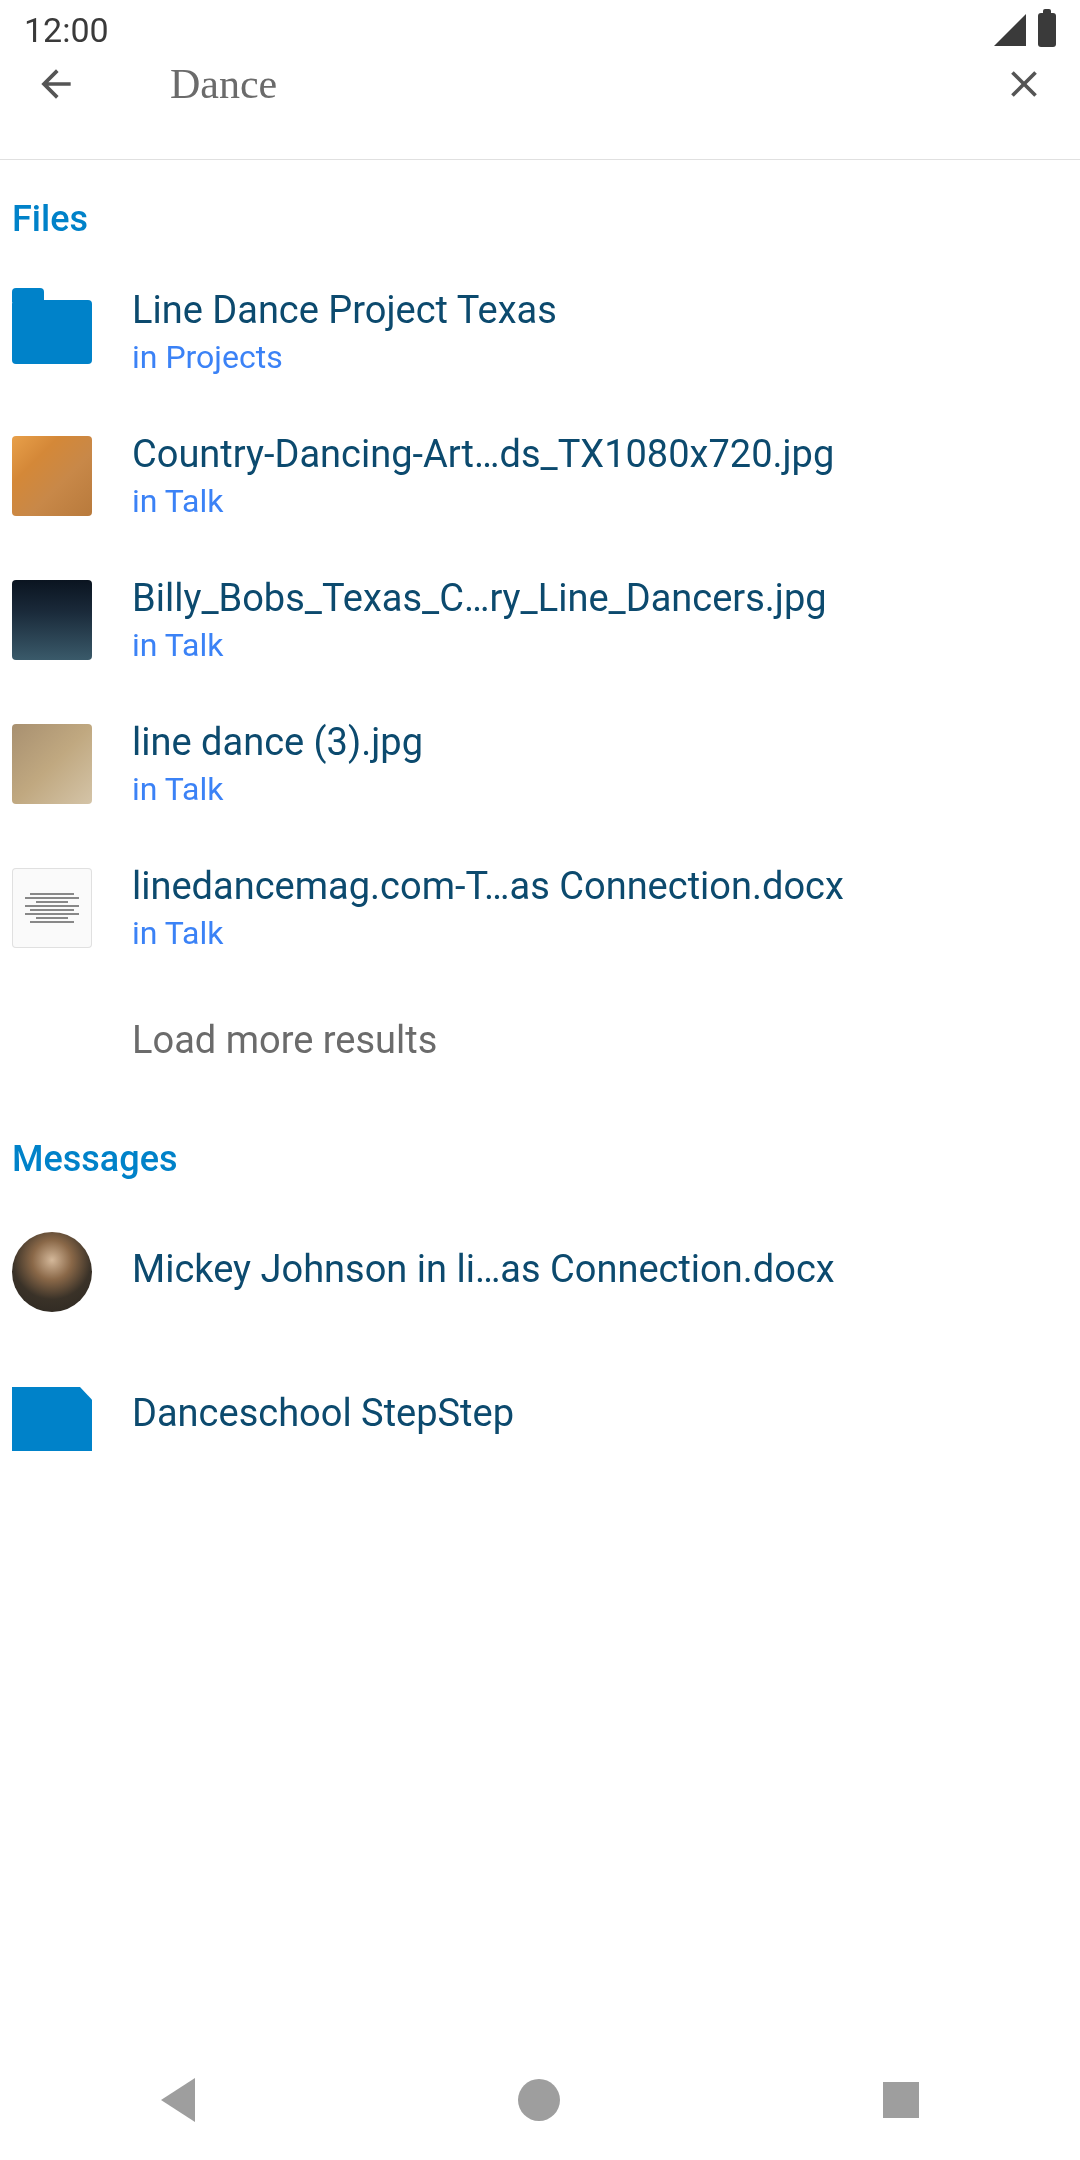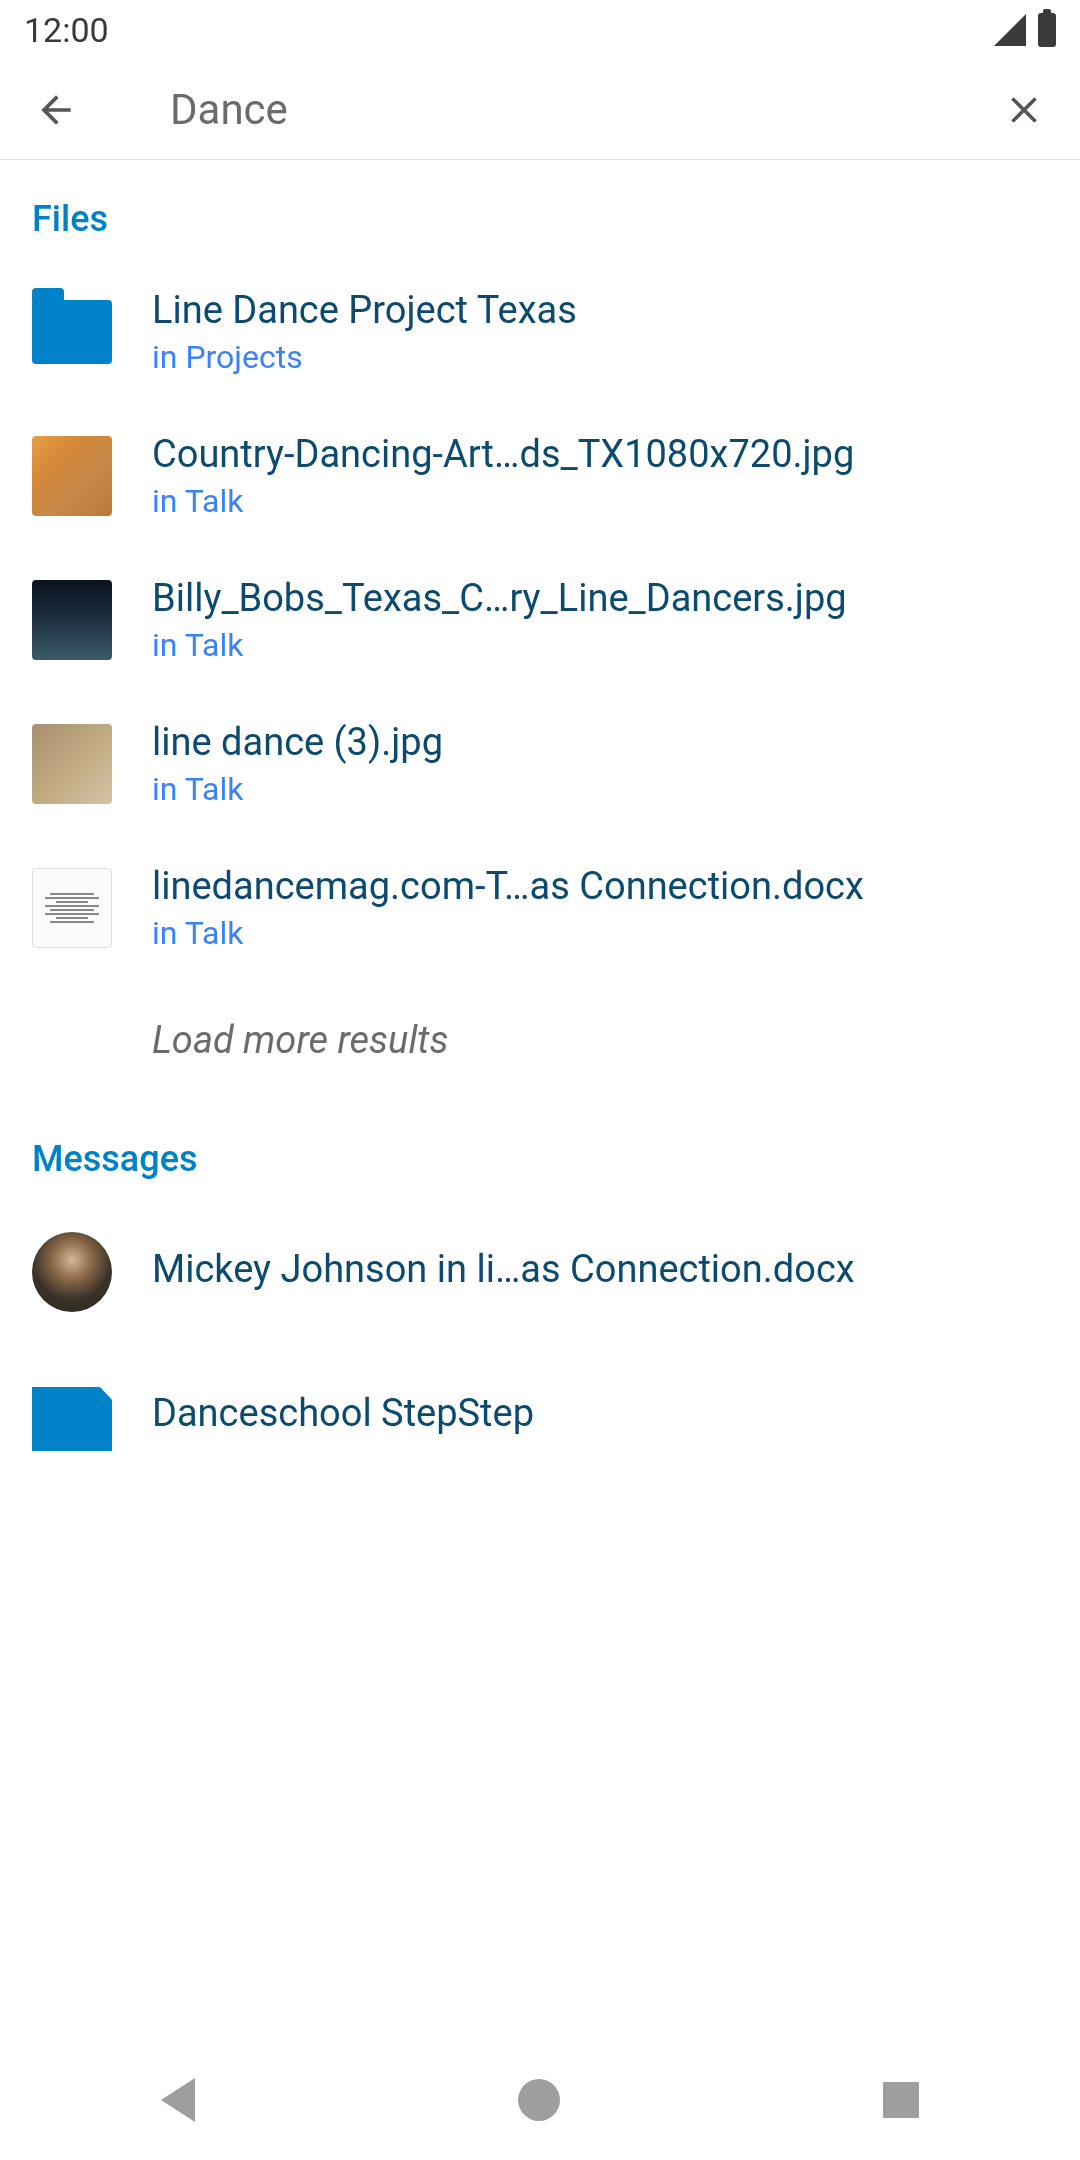--- a/index.html
+++ b/index.html
@@ -48,23 +48,24 @@
     top: -4px;
     left: 5px;
     width: 8px;
     height: 4px;
     background: #3a3a3a;
     border-radius: 2px 2px 0 0;
   }
   .app-bar {
     height: 100px;
     display: flex;
-    align-items: center;
+    align-items: flex-start;
     padding: 0 32px;
     border-bottom: 1px solid #e0e0e0;
+    font-family: Liberation Serif, serif;
   }
   .back-btn {
     width: 48px;
     height: 48px;
     display: flex;
     align-items: center;
     justify-content: center;
   }
   .search-text {
     margin-left: 90px;
@@ -73,21 +74,21 @@
     flex: 1;
   }
   .close-btn {
     width: 48px;
     height: 48px;
     display: flex;
     align-items: center;
     justify-content: center;
   }
   .content {
-    padding: 0 32px;
+    padding: 0 12px;
   }
   .section-header {
     font-size: 36px;
     color: #0082c9;
     font-weight: 500;
     padding-top: 38px;
     padding-bottom: 20px;
   }
   .list-item {
     display: flex;
@@ -182,21 +183,20 @@
   }
   .load-more {
     padding: 28px 0 28px 120px;
     min-height: 120px;
     display: flex;
     align-items: center;
   }
   .load-more-text {
     font-size: 38px;
     color: #6b6b6b;
-    font-style: italic;
   }
   .nav-bar {
     position: absolute;
     bottom: 0;
     left: 0;
     right: 0;
     height: 120px;
     display: flex;
     align-items: center;
     justify-content: space-around;

